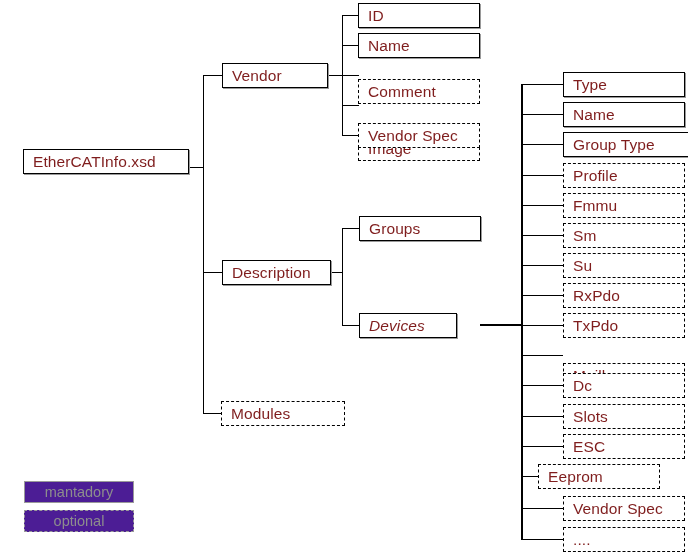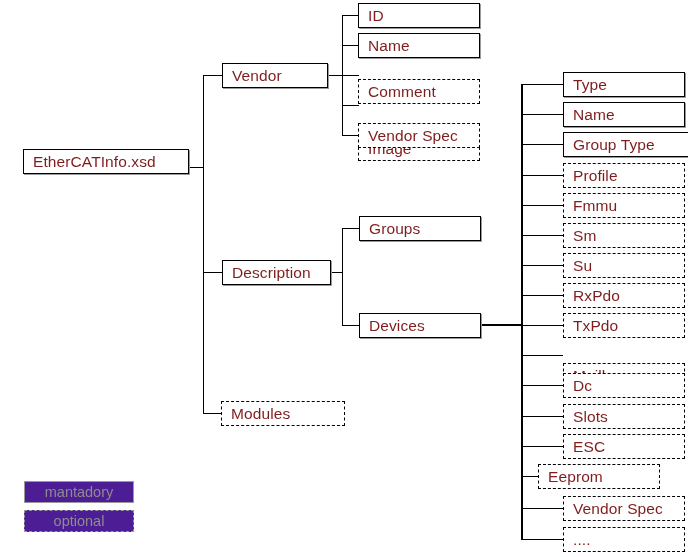--- a/index.html
+++ b/index.html
@@ -117,21 +117,21 @@
   <div class="node mandatory" style="left:222px; top:260px; width:109px;">Description</div>
   <div class="node optional" style="left:221px; top:401px; width:124px;">Modules</div>
 
   <div class="node mandatory" style="left:358px; top:3px;   width:122px;">ID</div>
   <div class="node mandatory" style="left:358px; top:33px;  width:122px;">Name</div>
   <div class="node optional" style="left:358px; top:79px;  width:122px;">Comment</div>
   <div class="node optional" style="left:358px; top:93px;  width:122px;margin-top:43px;">Image</div>
   <div class="node optional" style="left:358px; top:123px; width:122px;">Vendor Spec</div>
 
   <div class="node mandatory" style="left:359px; top:216px; width:122px;">Groups</div>
-  <div class="node mandatory" style="left:359px; top:313px; width:122px;">Devices</div>
+  <div class="node mandatory" style="left:359px; top:313px; width:98px;font-style:italic;">Devices</div>
 
   <div class="node mandatory" style="left:563px; top:72px;  width:122px;">Type</div>
   <div class="node mandatory" style="left:563px; top:102px; width:122px;">Name</div>
   <div class="node mandatory" style="left:563px; top:132px; width:134px;">Group Type</div>
   <div class="node optional" style="left:563px; top:163px; width:122px;">Profile</div>
   <div class="node optional" style="left:563px; top:193px; width:122px;">Fmmu</div>
   <div class="node optional" style="left:563px; top:223px; width:122px;">Sm</div>
   <div class="node optional" style="left:563px; top:253px; width:122px;">Su</div>
   <div class="node optional" style="left:563px; top:283px; width:122px;">RxPdo</div>
   <div class="node optional" style="left:563px; top:313px; width:122px;">TxPdo</div>

